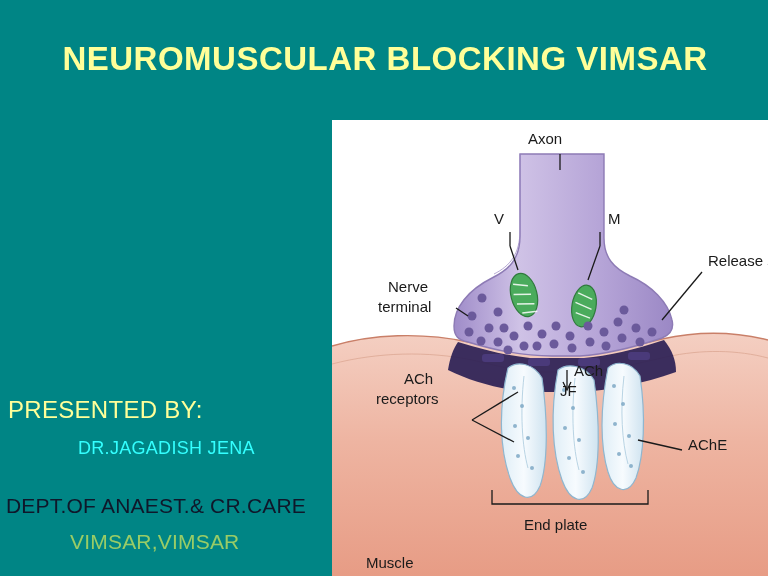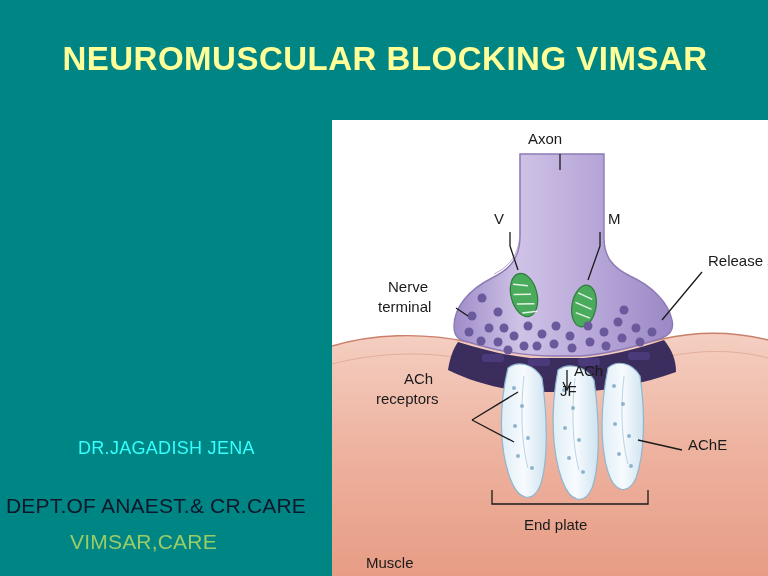--- a/index.html
+++ b/index.html
@@ -81,23 +81,24 @@
     fill: #1a1a1a;
   }
 </style>
 </head>
 <body>
 
 <div class="slide">
 
   <div class="title">NEUROMUSCULAR BLOCKING VIMSAR</div>
 
+  <div class="presented-by">PRESENTED BY:</div>
   <div class="author">DR.JAGADISH JENA</div>
   <div class="dept">DEPT.OF ANAEST.&amp; CR.CARE</div>
-  <div class="institute">VIMSAR,CARE</div>
+  <div class="institute">VIMSAR,VIMSAR</div>
 
   <div class="figure">
     <svg class="fig-svg" width="436" height="456" viewBox="0 0 436 456" xmlns="http://www.w3.org/2000/svg">
       <defs>
         <linearGradient id="nerveGrad" x1="0" y1="0" x2="1" y2="0">
           <stop offset="0%" stop-color="#9f8cc9"></stop>
           <stop offset="30%" stop-color="#cfc2e6"></stop>
           <stop offset="65%" stop-color="#b7a6d8"></stop>
           <stop offset="100%" stop-color="#9b88c5"></stop>
         </linearGradient>

